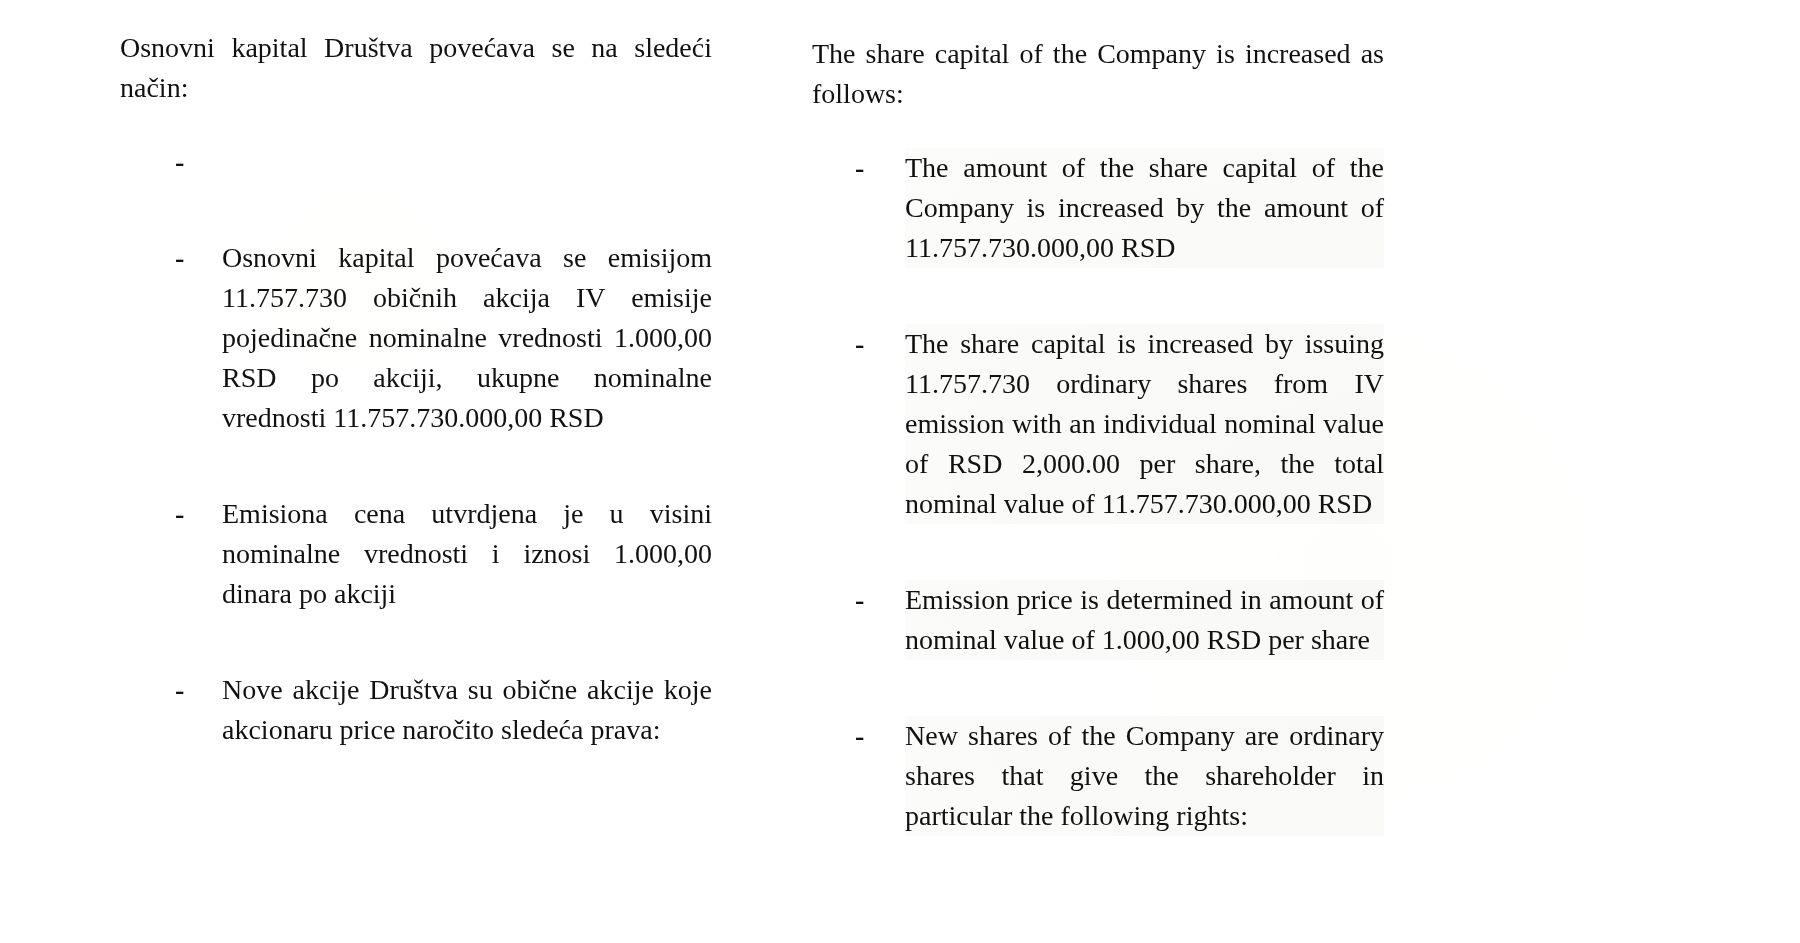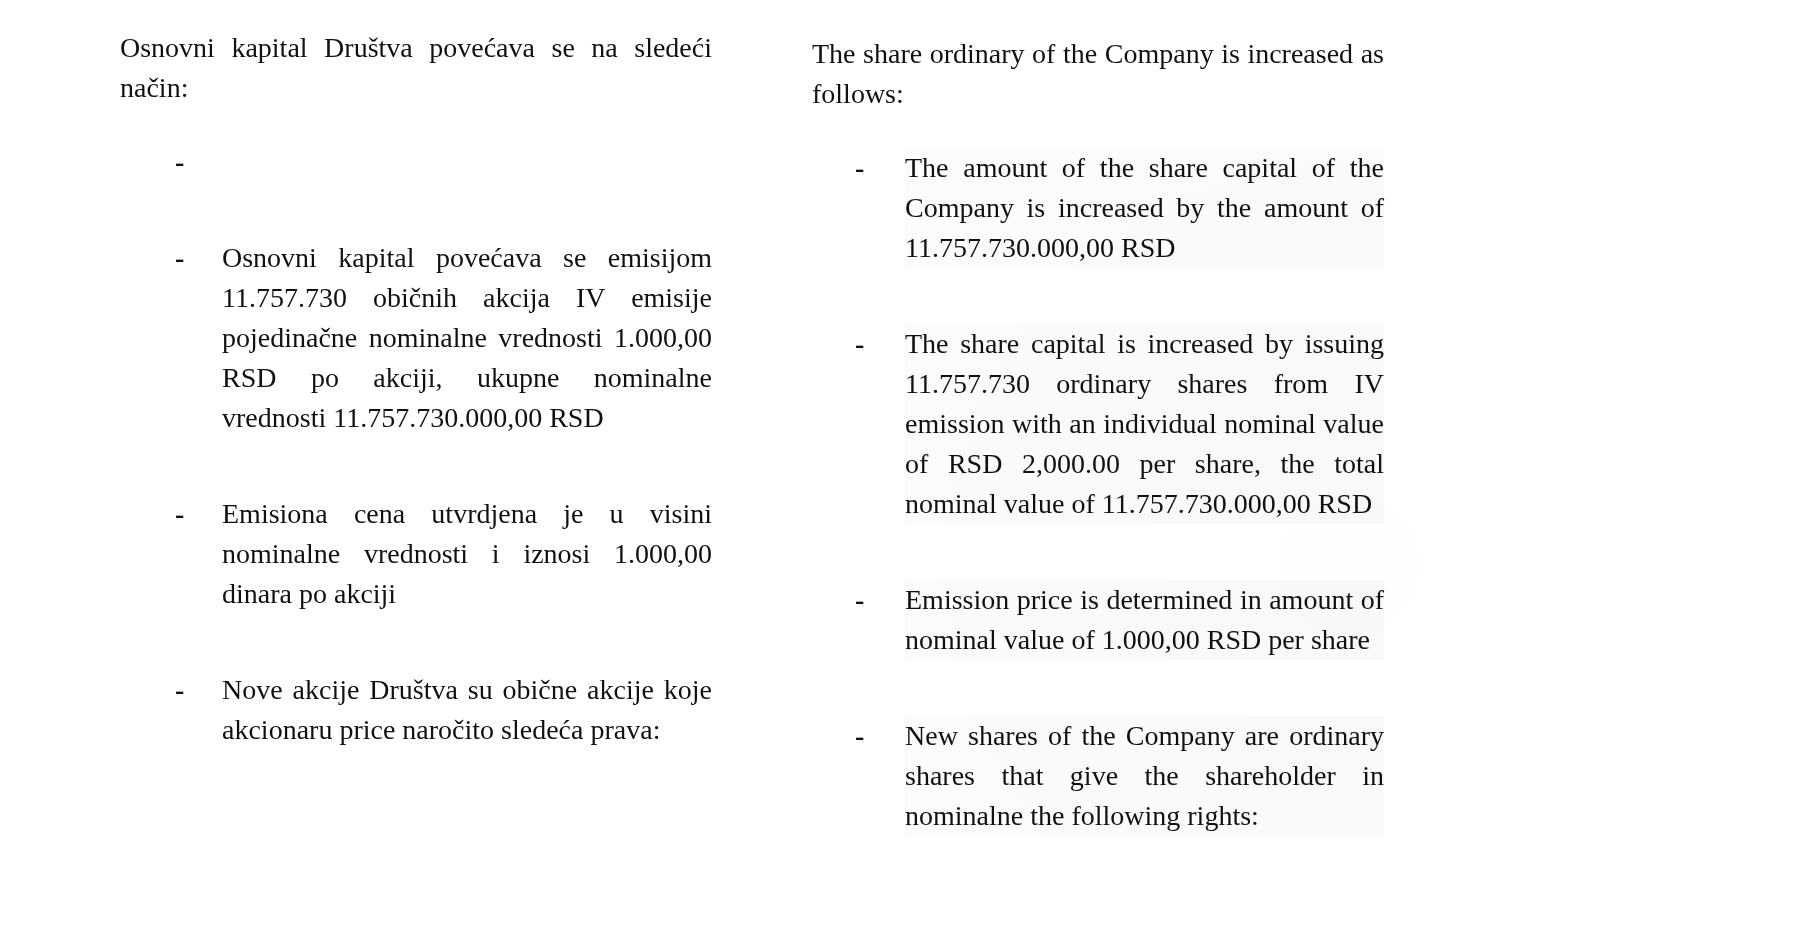--- a/index.html
+++ b/index.html
@@ -100,35 +100,35 @@
         <span class="bullet-text">Emisiona cena utvrdjena je u visini nominalne vrednosti i iznosi 1.000,00 dinara po akciji</span>
       </div>
       <div class="bullet-item">
         <span class="bullet-dash">-</span>
         <span class="bullet-text">Nove akcije Društva su obične akcije koje akcionaru price naročito sledeća prava:</span>
       </div>
     </div>
   </div>
 
   <div class="doc-column english">
-    <p class="intro-paragraph">The share ordinary of the Company is increased as follows:</p>
+    <p class="intro-paragraph">The share capital of the Company is increased as follows:</p>
 
     <div class="bullet-list">
       <div class="bullet-item">
         <span class="bullet-dash">-</span>
         <span class="bullet-text">The amount of the share capital of the Company is increased by the amount of 11.757.730.000,00 RSD</span>
       </div>
       <div class="bullet-item">
         <span class="bullet-dash">-</span>
         <span class="bullet-text">The share capital is increased by issuing 11.757.730 ordinary shares from IV emission with an individual nominal value of RSD 2,000.00 per share, the total nominal value of 11.757.730.000,00 RSD</span>
       </div>
       <div class="bullet-item">
         <span class="bullet-dash">-</span>
         <span class="bullet-text">Emission price is determined in amount of nominal value of 1.000,00 RSD per share</span>
       </div>
       <div class="bullet-item">
         <span class="bullet-dash">-</span>
-        <span class="bullet-text">New shares of the Company are ordinary shares that give the shareholder in nominalne the following rights:</span>
+        <span class="bullet-text">New shares of the Company are ordinary shares that give the shareholder in particular the following rights:</span>
       </div>
     </div>
   </div>
 
 </div>
 
 </body></html>

